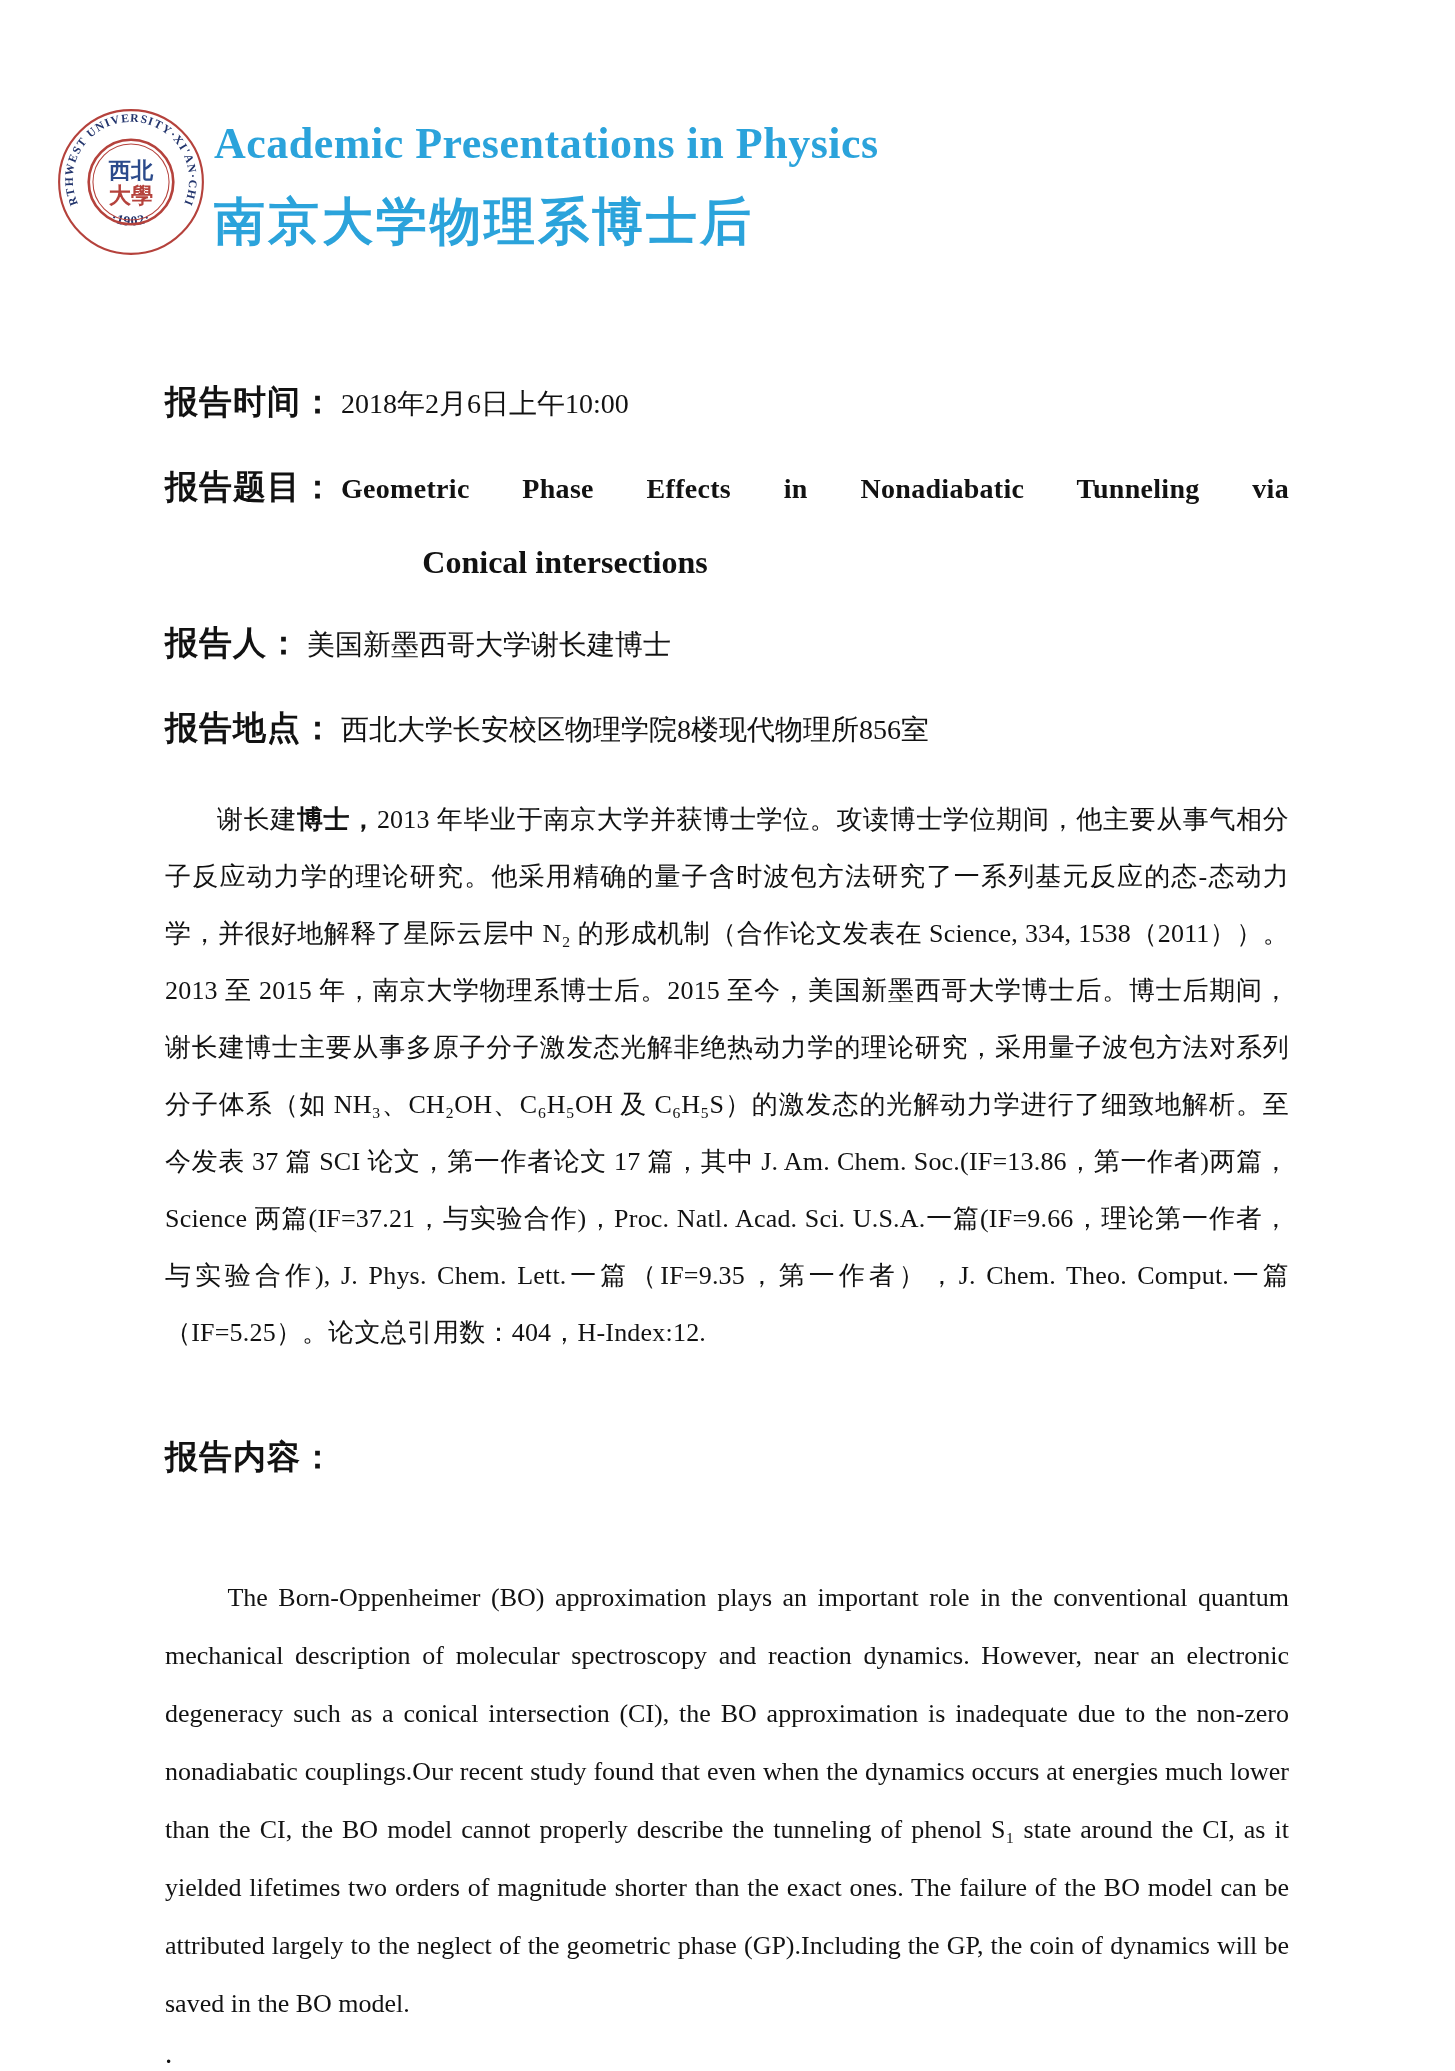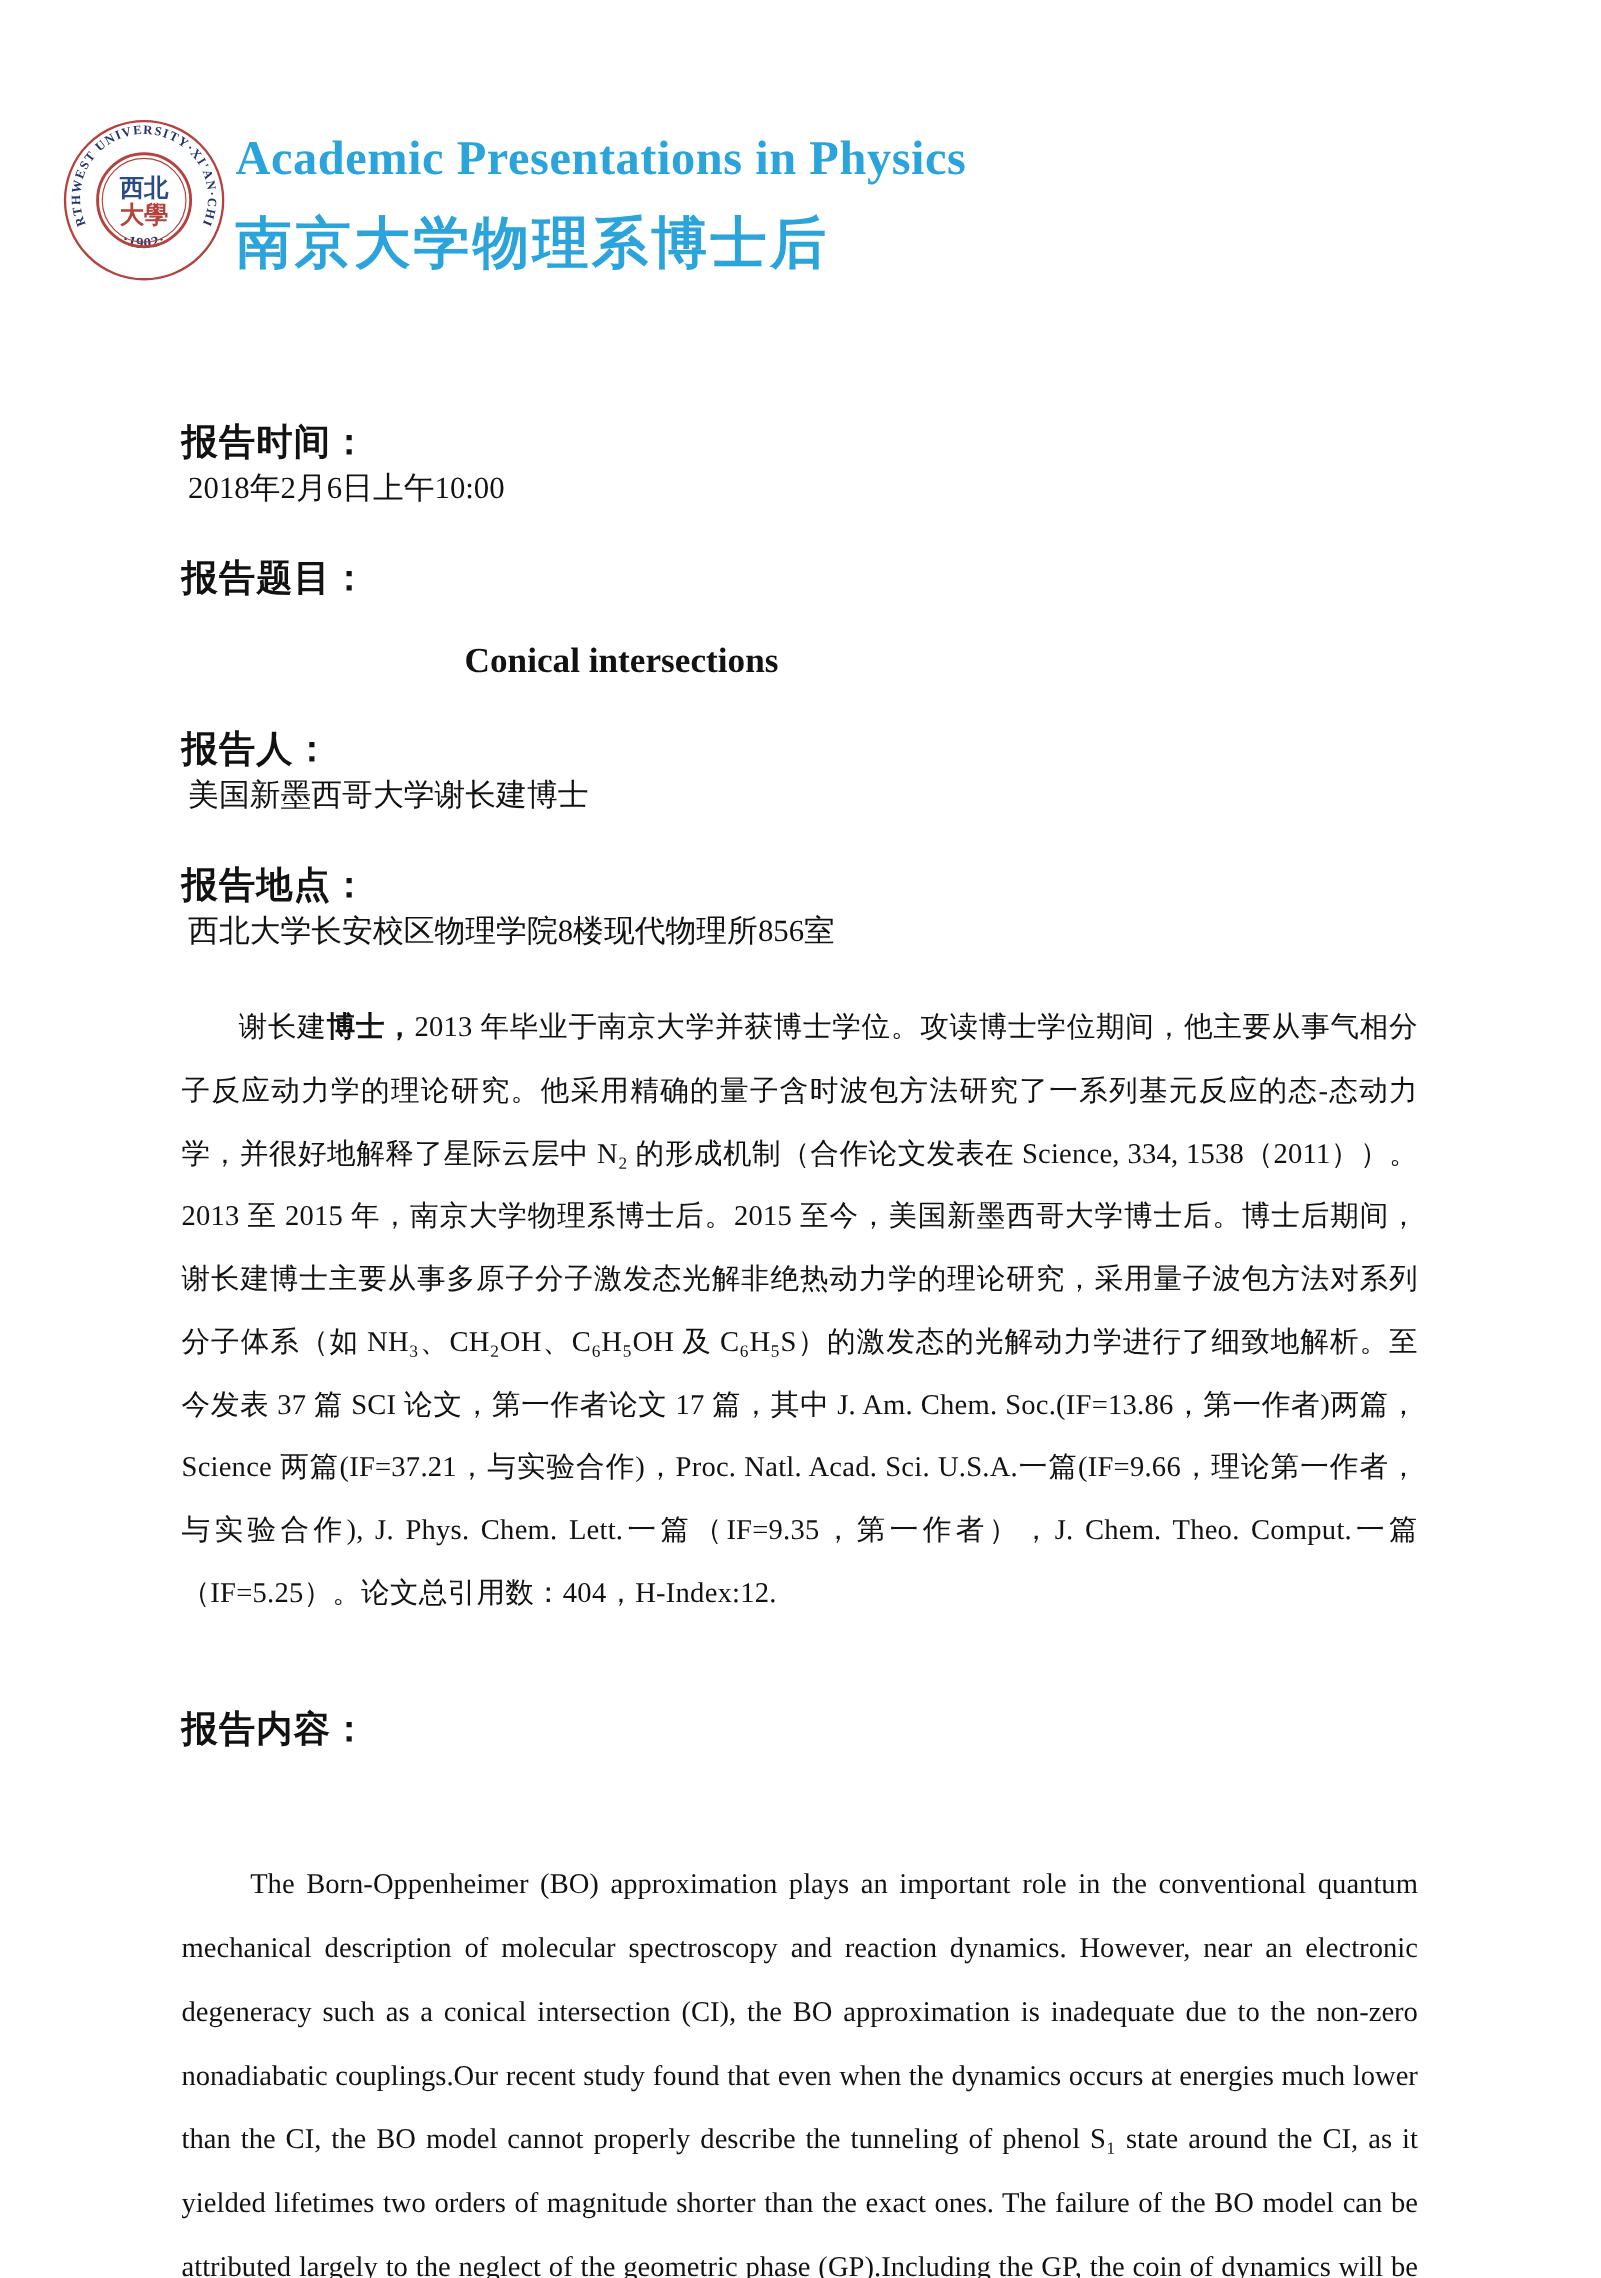--- a/index.html
+++ b/index.html
@@ -50,21 +50,21 @@
   }
 
   
   .content {
     position:absolute;
     top:380px;
     left:165px;
     width:1124px;
   }
 
-  .detail { display:flex; align-items:baseline; font-size:33px; margin-bottom:40px;flex-direction:column; }
+  .detail { display:flex; align-items:baseline; font-size:33px; margin-bottom:40px; }
   .detail .label {
     font-family:"DejaVu Sans","Liberation Sans",sans-serif;
     font-weight:700;
     white-space:nowrap;
     letter-spacing:1px;
   }
   .detail .value { font-size:28px; padding-left:6px; }
   .detail .value.cjk { font-family:"Liberation Serif","DejaVu Serif",serif; }
 
   .detail.topic .value {
@@ -142,20 +142,21 @@
 
   <main class="content">
 
     <div class="detail">
       <span class="label">报告时间：</span>
       <span class="value cjk">2018年2月6日上午10:00</span>
     </div>
 
     <div class="detail topic">
       <span class="label">报告题目：</span>
+      <span class="value">Geometric Phase Effects in Nonadiabatic Tunneling via</span>
     </div>
     <div class="topic-line2">Conical intersections</div>
 
     <div class="detail">
       <span class="label">报告人：</span>
       <span class="value cjk">美国新墨西哥大学谢长建博士</span>
     </div>
 
     <div class="detail">
       <span class="label">报告地点：</span>

